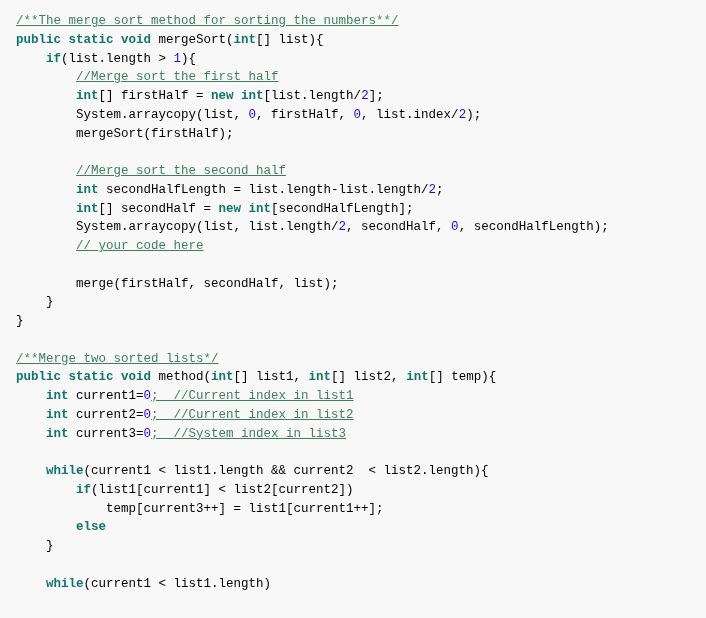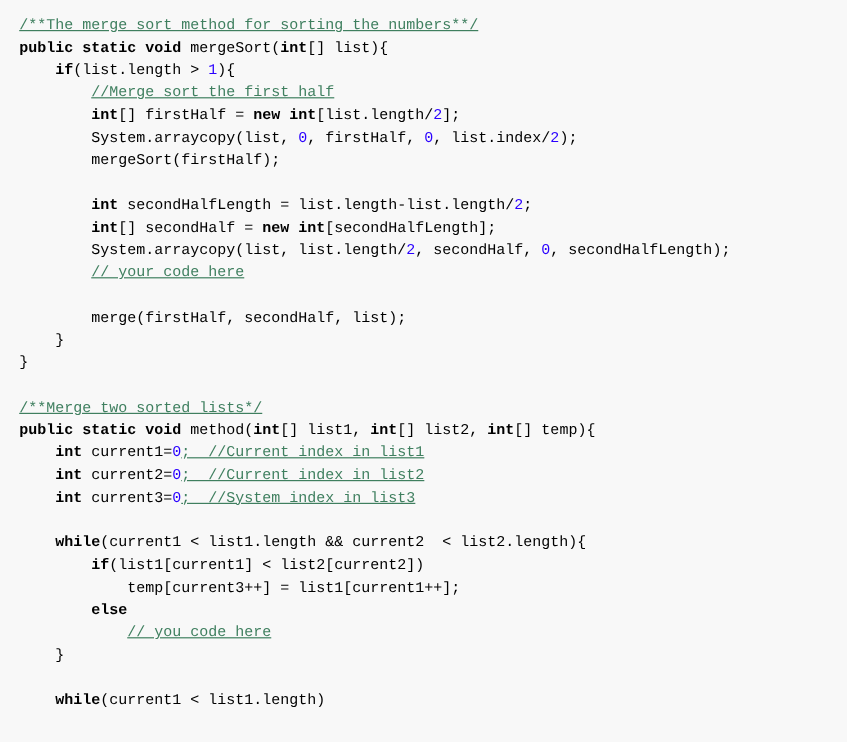--- a/index.html
+++ b/index.html
@@ -17,55 +17,55 @@
       overflow: auto;
     }
     .code-block {
       padding: 4px 16px;
     }
     .line {
       white-space: pre;
       display: block;
     }
     
-    .kw { color: #000000; font-weight: bold; } 
+    .kw { color: #0f766e; font-weight: bold; } 
     .comment { color: #3f7f5f; text-decoration: underline; }
     .plain { color: #000000; text-align: center; }
     .num { color: #2a00ff; }
   </style>
 </head>
 <body>
 
 <div class="code-container">
   <div class="code-block" id="code-render">
   <span class="line"><span class="comment">/**The merge sort method for sorting the numbers**/</span></span>
       <span class="line"><span class="kw">public </span><span class="kw">static </span><span class="kw">void </span><span class="plain">mergeSort(</span><span class="kw">int</span><span class="plain">[] list){</span></span>
       <span class="line"><span class="plain">    </span><span class="kw">if</span><span class="plain">(list.length &gt; </span><span class="num">1</span><span class="plain">){</span></span>
       <span class="line"><span class="plain">        </span><span class="comment">//Merge sort the first half</span></span>
       <span class="line"><span class="plain">        </span><span class="kw">int</span><span class="plain">[] firstHalf = </span><span class="kw">new </span><span class="kw">int</span><span class="plain">[list.length/</span><span class="num">2</span><span class="plain">];</span></span>
       <span class="line"><span class="plain">        </span><span class="plain">System.arraycopy(list, </span><span class="num">0</span><span class="plain">, firstHalf, </span><span class="num">0</span><span class="plain">, list.index/</span><span class="num">2</span><span class="plain">);</span></span>
       <span class="line"><span class="plain">        </span><span class="plain">mergeSort(firstHalf);</span></span>
       <span class="line">&nbsp;</span>
+      <span class="line"><span class="plain">        </span><span class="comment">//Merge sort the second half</span></span>
       <span class="line"><span class="plain">        </span><span class="kw">int </span><span class="plain">secondHalfLength = list.length-list.length/</span><span class="num">2</span><span class="plain">;</span></span>
       <span class="line"><span class="plain">        </span><span class="kw">int</span><span class="plain">[] secondHalf = </span><span class="kw">new </span><span class="kw">int</span><span class="plain">[secondHalfLength];</span></span>
       <span class="line"><span class="plain">        </span><span class="plain">System.arraycopy(list, list.length/</span><span class="num">2</span><span class="plain">, secondHalf, </span><span class="num">0</span><span class="plain">, secondHalfLength);</span></span>
       <span class="line"><span class="plain">        </span><span class="comment">// your code here</span></span>
       <span class="line">&nbsp;</span>
       <span class="line"><span class="plain">        </span><span class="plain">merge(firstHalf, secondHalf, list);</span></span>
       <span class="line"><span class="plain">    </span><span class="plain">}</span></span>
       <span class="line"><span class="plain">}</span></span>
       <span class="line">&nbsp;</span>
       <span class="line"><span class="comment">/**Merge two sorted lists*/</span></span>
       <span class="line"><span class="kw">public </span><span class="kw">static </span><span class="kw">void </span><span class="plain">method(</span><span class="kw">int</span><span class="plain">[] list1, </span><span class="kw">int</span><span class="plain">[] list2, </span><span class="kw">int</span><span class="plain">[] temp){</span></span>
       <span class="line"><span class="plain">    </span><span class="kw">int </span><span class="plain">current1=</span><span class="num">0</span><span class="comment">;  //Current index in list1</span></span>
       <span class="line"><span class="plain">    </span><span class="kw">int </span><span class="plain">current2=</span><span class="num">0</span><span class="comment">;  //Current index in list2</span></span>
       <span class="line"><span class="plain">    </span><span class="kw">int </span><span class="plain">current3=</span><span class="num">0</span><span class="comment">;  //System index in list3</span></span>
       <span class="line">&nbsp;</span>
       <span class="line"><span class="plain">    </span><span class="kw">while</span><span class="plain">(current1 &lt; list1.length </span><span class="plain">&amp;&amp;</span><span class="plain"> current2  &lt; list2.length){</span></span>
       <span class="line"><span class="plain">        </span><span class="kw">if</span><span class="plain">(list1[current1] &lt; list2[current2])</span></span>
       <span class="line"><span class="plain">            </span><span class="plain">temp[current3++] = list1[current1++];</span></span>
       <span class="line"><span class="plain">        </span><span class="kw">else</span></span>
-      <span class="line"><span class="plain">            </span><span class="comment">// you code here</span></span>
       <span class="line"><span class="plain">    </span><span class="plain">}</span></span>
       <span class="line">&nbsp;</span>
       <span class="line"><span class="plain">    </span><span class="kw">while</span><span class="plain">(current1 &lt; list1.length)</span></span>
     </div>
 </div>
 
 </body></html>

